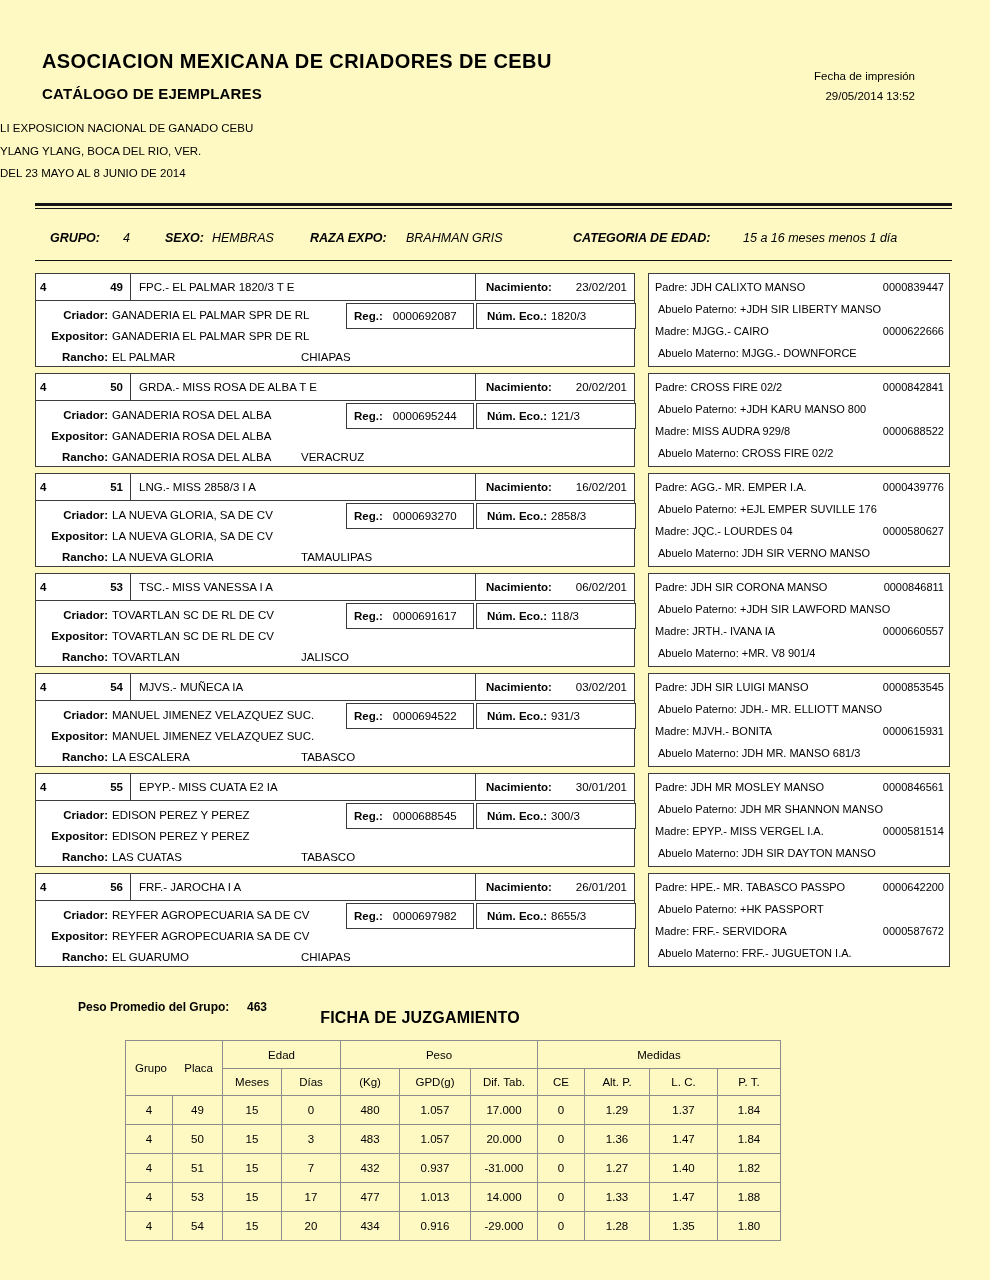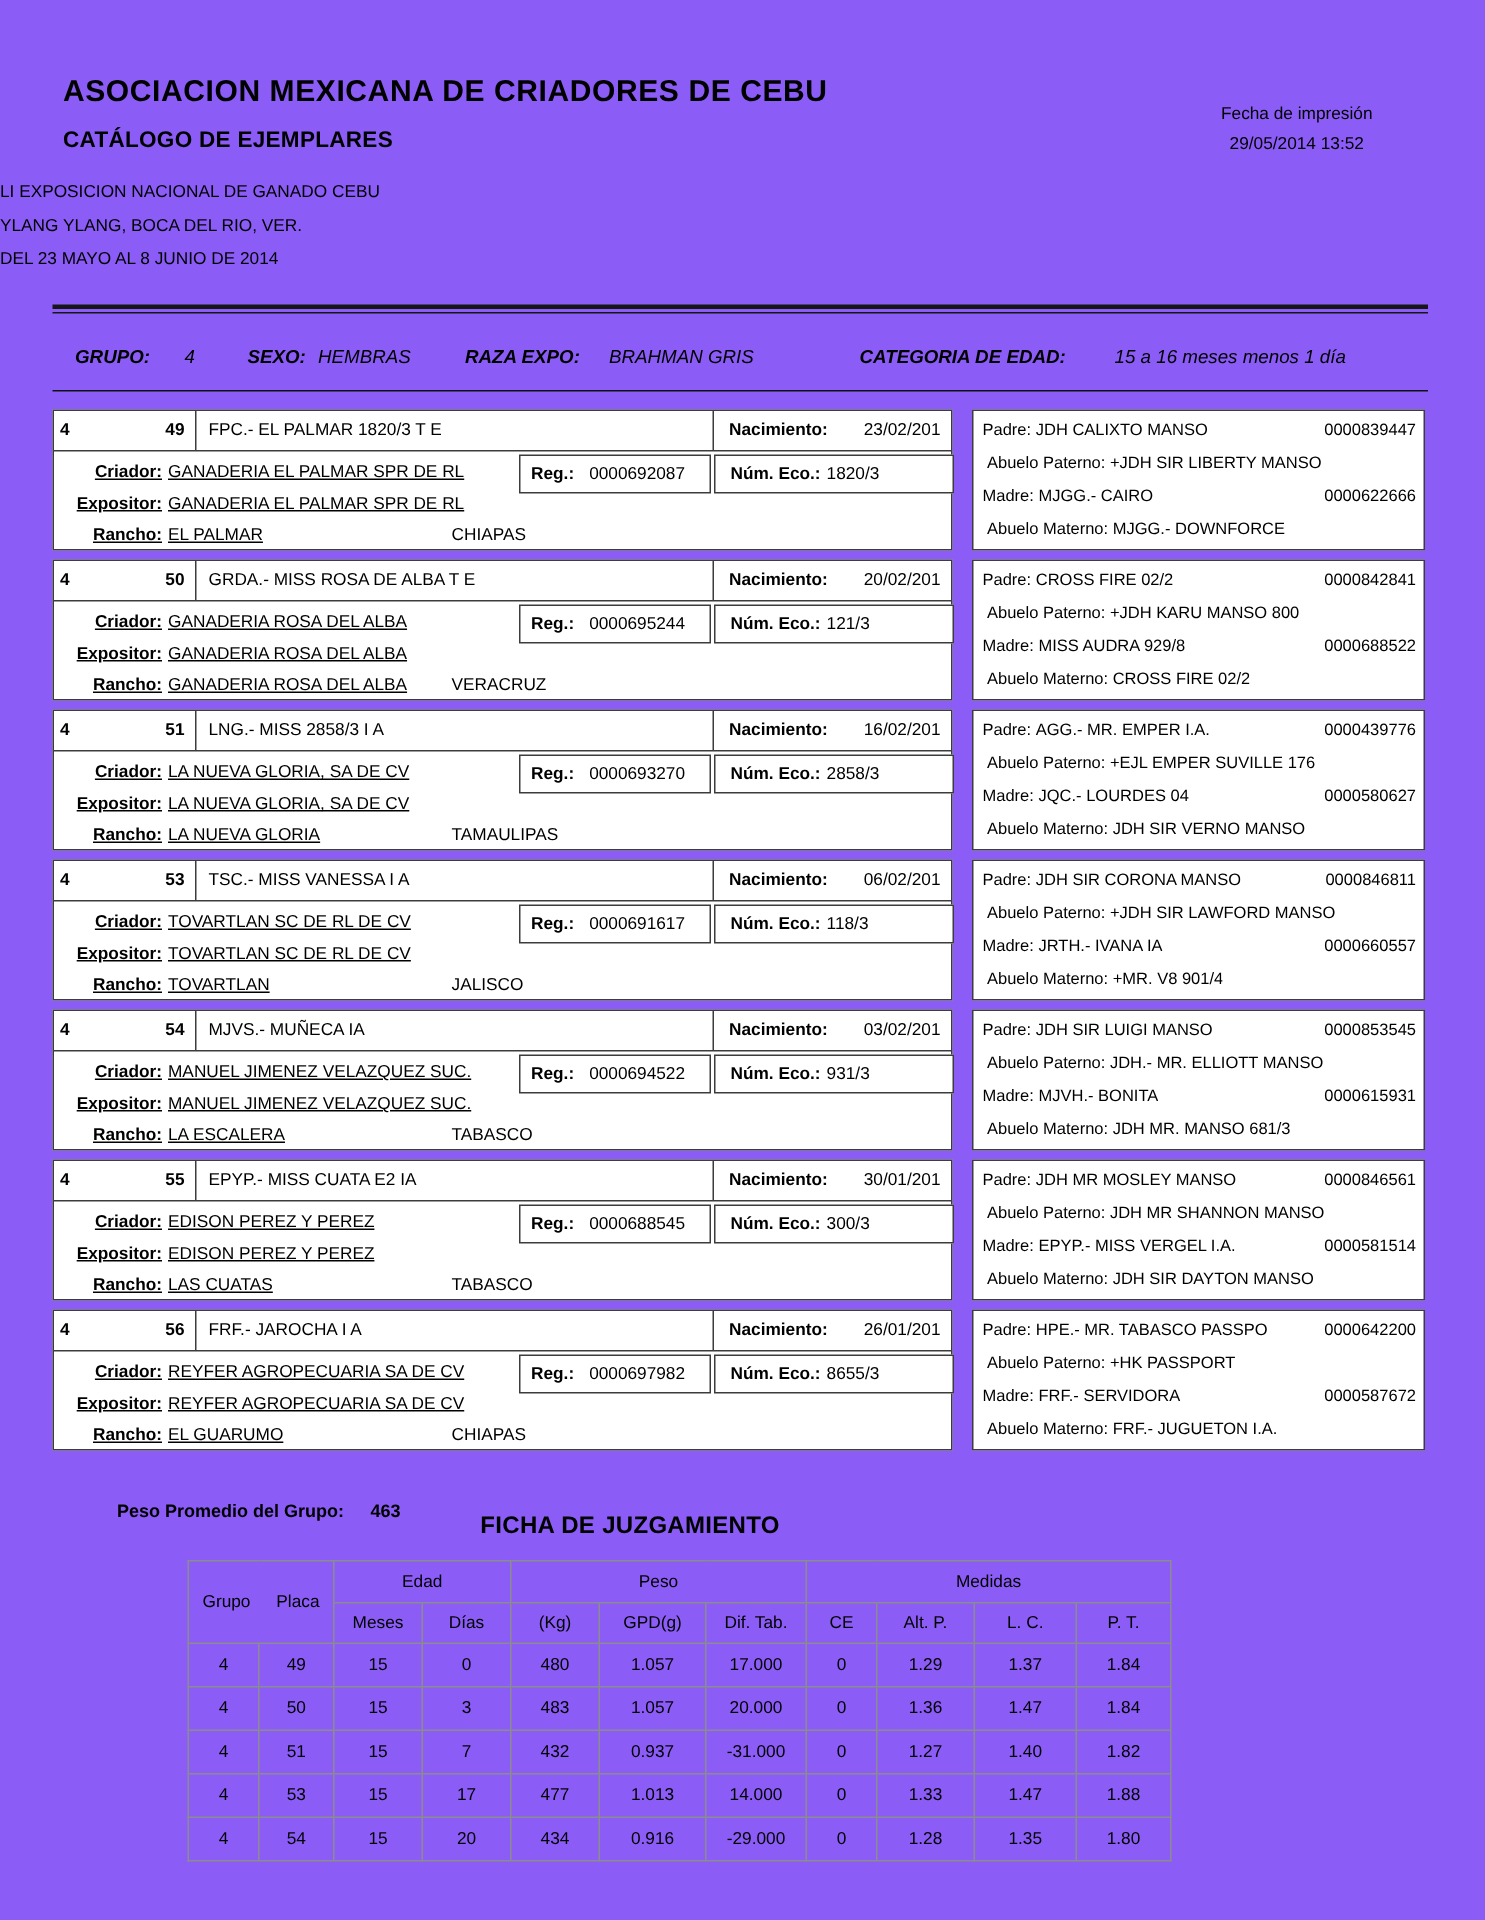--- a/index.html
+++ b/index.html
@@ -1,22 +1,22 @@
 <!DOCTYPE html>
 <html><head>
 <meta charset="utf-8">
 <style>
   html,body{margin:0;padding:0;background:#fff;}
-  .page{position:relative;width:990px;height:1280px;background:#8b5cf6;color:#000;
+  .page{position:relative;width:990px;height:1280px;background:#fef9c3;color:#000;
         font-family:"Liberation Sans",sans-serif;overflow:hidden;}
 
   
   .title{position:absolute;left:42px;top:50px;font-size:20px;font-weight:bold;letter-spacing:.4px;white-space:nowrap;}
   .subtitle{position:absolute;left:42px;top:85px;font-size:15px;font-weight:bold;letter-spacing:.2px;white-space:nowrap;}
-  .printdate{position:absolute;right:75px;top:66px;text-align:center;font-size:11.5px;line-height:20px;}
+  .printdate{position:absolute;right:75px;top:66px;text-align:right;font-size:11.5px;line-height:20px;}
   .eventinfo{position:absolute;left:0;top:117px;width:990px;font-size:11.5px;line-height:22.5px;}
 
   .rule-thick{position:absolute;left:35px;top:203px;width:917px;height:2px;
               border-top:3px solid #161616;border-bottom:1px solid #161616;}
   .rule-thin{position:absolute;left:35px;top:260px;width:917px;border-top:1.5px solid #111;}
 
   
   .groupbar{position:absolute;left:0;top:231px;width:990px;height:22px;font-size:12.5px;font-style:italic;}
   .groupbar span{position:absolute;top:0;white-space:nowrap;}
   .gb-b{font-weight:bold;}
@@ -29,21 +29,21 @@
   .record *{box-sizing:border-box;}
   .leftbox{position:absolute;left:0;top:0;width:600px;height:94px;border:1px solid #3c3c3c;background:#fff;}
   .toprow{display:flex;height:27px;border-bottom:1px solid #3c3c3c;font-size:11.5px;}
   .idcell{width:95px;flex:none;border-right:1px solid #3c3c3c;display:flex;justify-content:space-between;
           align-items:center;font-weight:bold;padding:0 7px 0 4px;}
   .namecell{width:345px;flex:none;border-right:1px solid #3c3c3c;display:flex;align-items:center;
             padding-left:8px;white-space:nowrap;overflow:hidden;}
   .naccell{flex:1;display:flex;align-items:center;padding:0 7px 0 10px;white-space:nowrap;}
   .naccell .lbl{font-weight:bold;}
   .naccell .val{margin-left:auto;}
-  .bodyrow{position:absolute;left:0;width:600px;height:20px;display:flex;align-items:center;font-size:11.5px;white-space:nowrap;text-decoration:underline;}
+  .bodyrow{position:absolute;left:0;width:600px;height:20px;display:flex;align-items:center;font-size:11.5px;white-space:nowrap;}
   .row-criador{top:31px}.row-expositor{top:52px}.row-rancho{top:73px}
   .rowlabel{width:72px;flex:none;text-align:right;font-weight:bold;}
   .rowvalue{margin-left:4px;}
   .estado{position:absolute;left:265px;top:73px;height:20px;display:flex;align-items:center;font-size:11.5px;}
   .minibox{position:absolute;top:29px;height:26px;border:1px solid #3c3c3c;background:#fff;display:flex;
            align-items:center;font-size:11.5px;white-space:nowrap;}
   .minibox .lbl{font-weight:bold;}
   .regbox{left:310px;width:128px;padding-left:7px;}
   .regbox .val{margin-left:10px;}
   .ecobox{left:440px;width:160px;padding-left:10px;}

